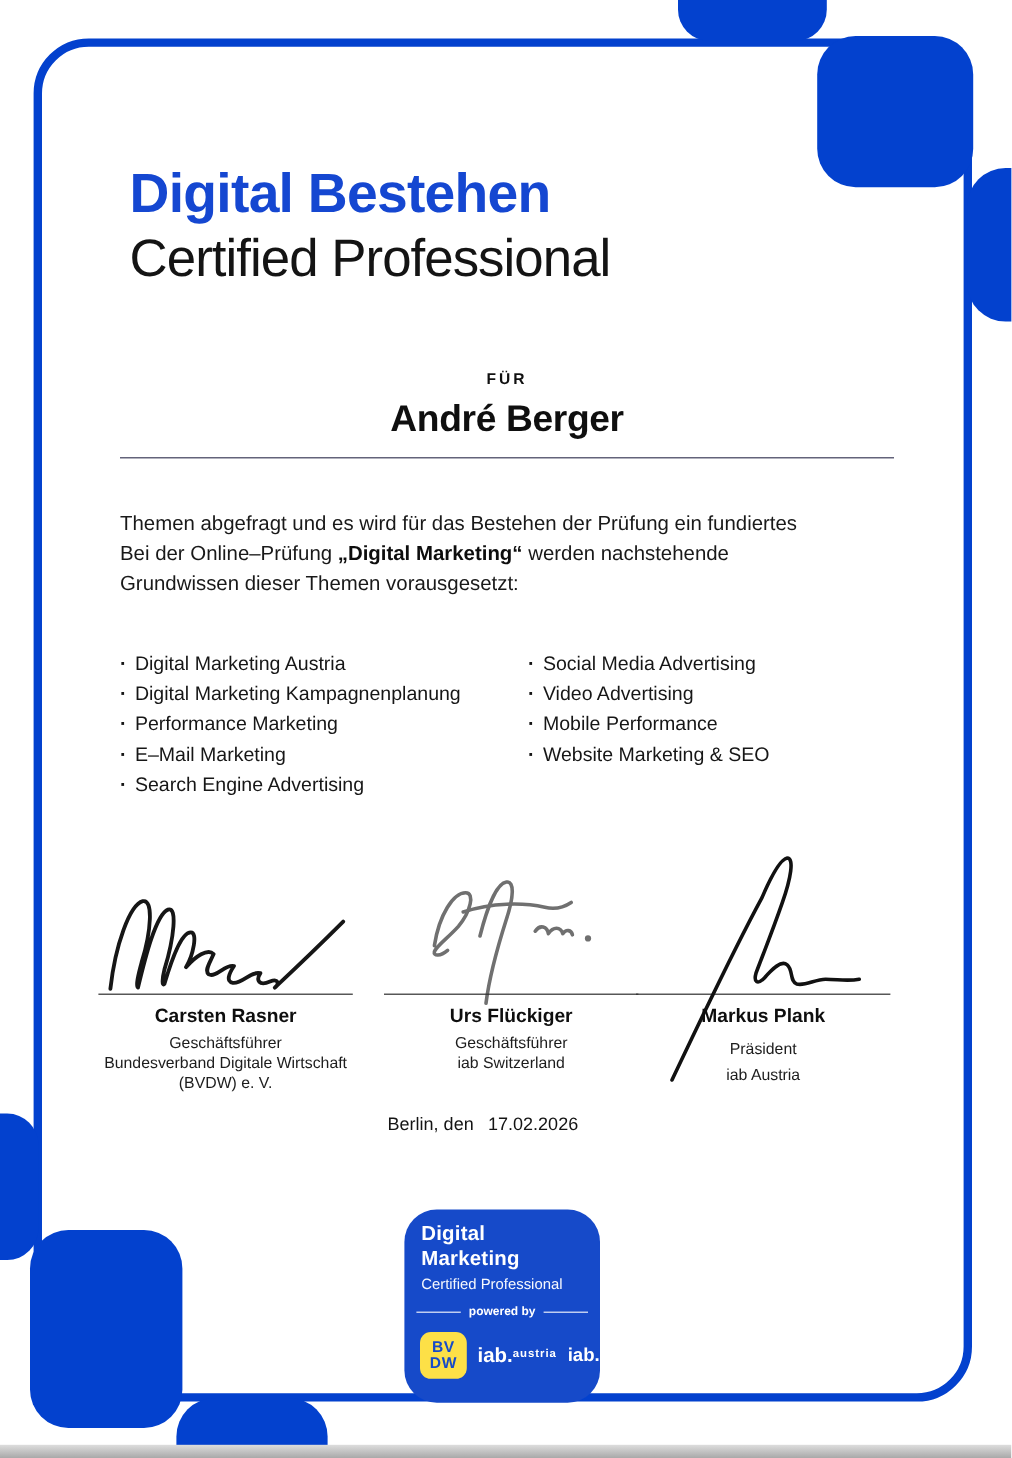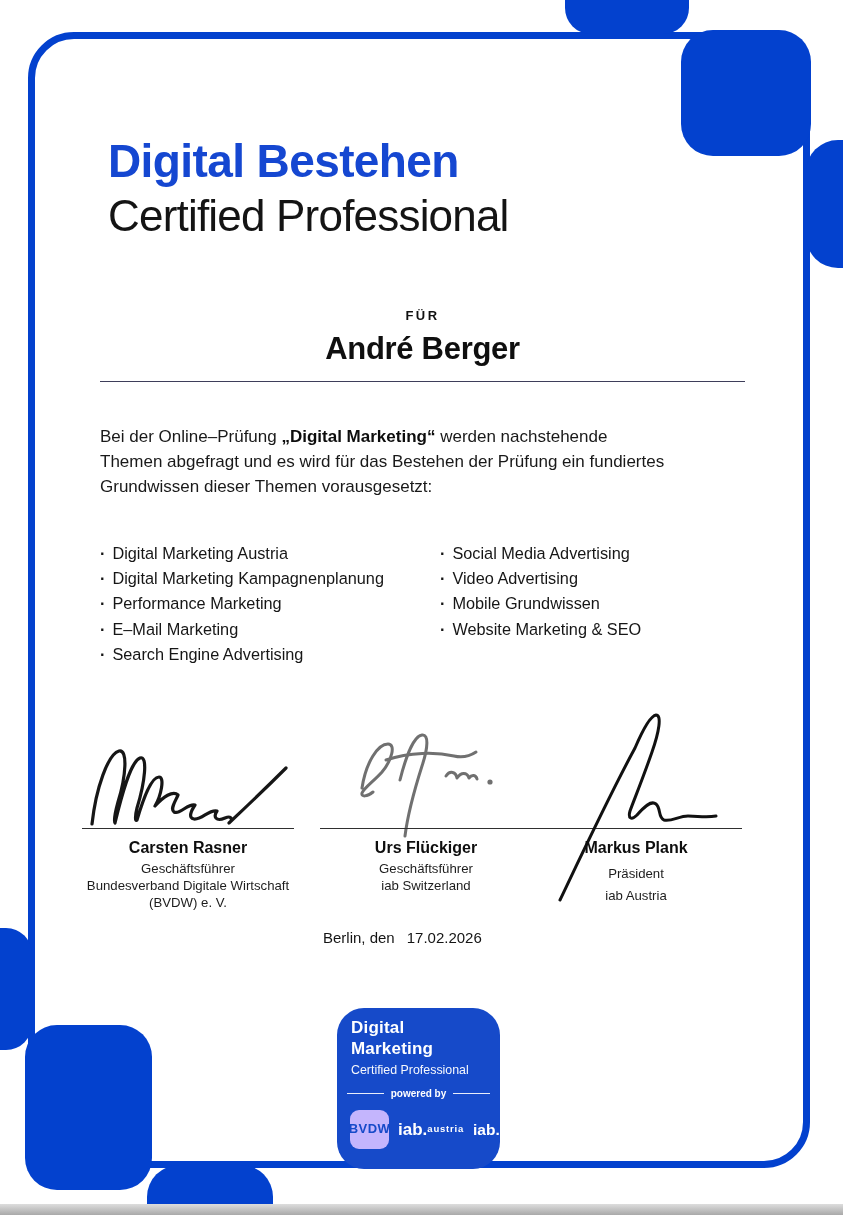--- a/index.html
+++ b/index.html
@@ -102,22 +102,22 @@
   .badge-powered{
     position:absolute;left:10px;top:80px;width:143px;
     display:flex;align-items:center;gap:7px;
   }
   .badge-powered .pline{flex:1;height:1px;background:rgba(255,255,255,0.9);}
   .badge-powered .ptext{font-size:10px;white-space:nowrap;font-weight:bold;}
   .badge-logos{
     position:absolute;left:13px;top:102px;display:flex;align-items:center;gap:9px;
   }
   .bvdw-box{
-    width:39px;height:39px;border-radius:9px;background:#c4b5fd;color:#164ac9;
-    display:flex;align-items:center;justify-content:center;
+    width:39px;height:39px;border-radius:9px;background:#fde047;color:#164ac9;
+    display:flex;flex-direction:column;align-items:center;justify-content:center;
     font-size:13px;line-height:12.5px;font-weight:800;letter-spacing:0.5px;
   }
   .iab{display:flex;flex-direction:row;align-items:flex-start;}
   .iab .iab-word{font-weight:800;}
   .iab-austria .iab-word{font-size:17px;line-height:15px;}
   .iab-austria .iab-region{font-size:9.5px;font-weight:700;letter-spacing:0.8px;margin-top:1px;}
   .iab-switzerland .iab-word{font-size:15.5px;line-height:14px;}
   .iab-switzerland .iab-region{font-size:6.8px;font-weight:600;letter-spacing:0.4px;margin-top:1px;}
 </style>
 </head>
@@ -135,22 +135,22 @@
   <div class="scan-strip"></div>
 
   <div class="title-blue">Digital Bestehen</div>
   <div class="title-black">Certified Professional</div>
 
   <div class="fuer">FÜR</div>
   <div class="name">André Berger</div>
   <div class="name-line"></div>
 
   <div class="intro">
+    <div>Themen abgefragt und es wird für das Bestehen der Prüfung ein fundiertes</div>
     <div><span>Bei der Online–Prüfung </span><b>„Digital Marketing“</b><span> werden nachstehende</span></div>
-    <div>Themen abgefragt und es wird für das Bestehen der Prüfung ein fundiertes</div>
     <div>Grundwissen dieser Themen vorausgesetzt:</div>
   </div>
 
   <div class="topics left-col">
     <div class="topic-item">
         <span class="dot">·</span>
         <span>Digital Marketing Austria</span>
       </div>
     <div class="topic-item">
         <span class="dot">·</span>
@@ -173,21 +173,21 @@
     <div class="topic-item">
         <span class="dot">·</span>
         <span>Social Media Advertising</span>
       </div>
     <div class="topic-item">
         <span class="dot">·</span>
         <span>Video Advertising</span>
       </div>
     <div class="topic-item">
         <span class="dot">·</span>
-        <span>Mobile Grundwissen</span>
+        <span>Mobile Performance</span>
       </div>
     <div class="topic-item">
         <span class="dot">·</span>
         <span>Website Marketing &amp; SEO</span>
       </div>
   </div>
 
   <div class="sig-col sig-col-1">
     <svg class="sig-svg" style="left:0;top:40px;" width="212" height="88" viewBox="0 0 212 88" fill="none">
       <path d="M10,84 C14,48 26,14 37,11 C46,9 44,36 36,62 C33,73 31,82 33,83 C39,58 48,22 58,18 C66,15 63,42 55,68 C53,76 53,82 55,80 C61,60 69,37 77,37 C83,37 79,56 73,66 C81,57 91,50 96,55 C93,62 88,69 92,72 C98,75 106,63 113,65 C109,71 106,78 112,79 C120,80 127,69 135,71 C131,77 134,82 143,78 C150,75 151,80 147,83 C163,68 186,46 204,28" stroke="#161616" stroke-width="3.2" stroke-linecap="round" stroke-linejoin="round"></path>

